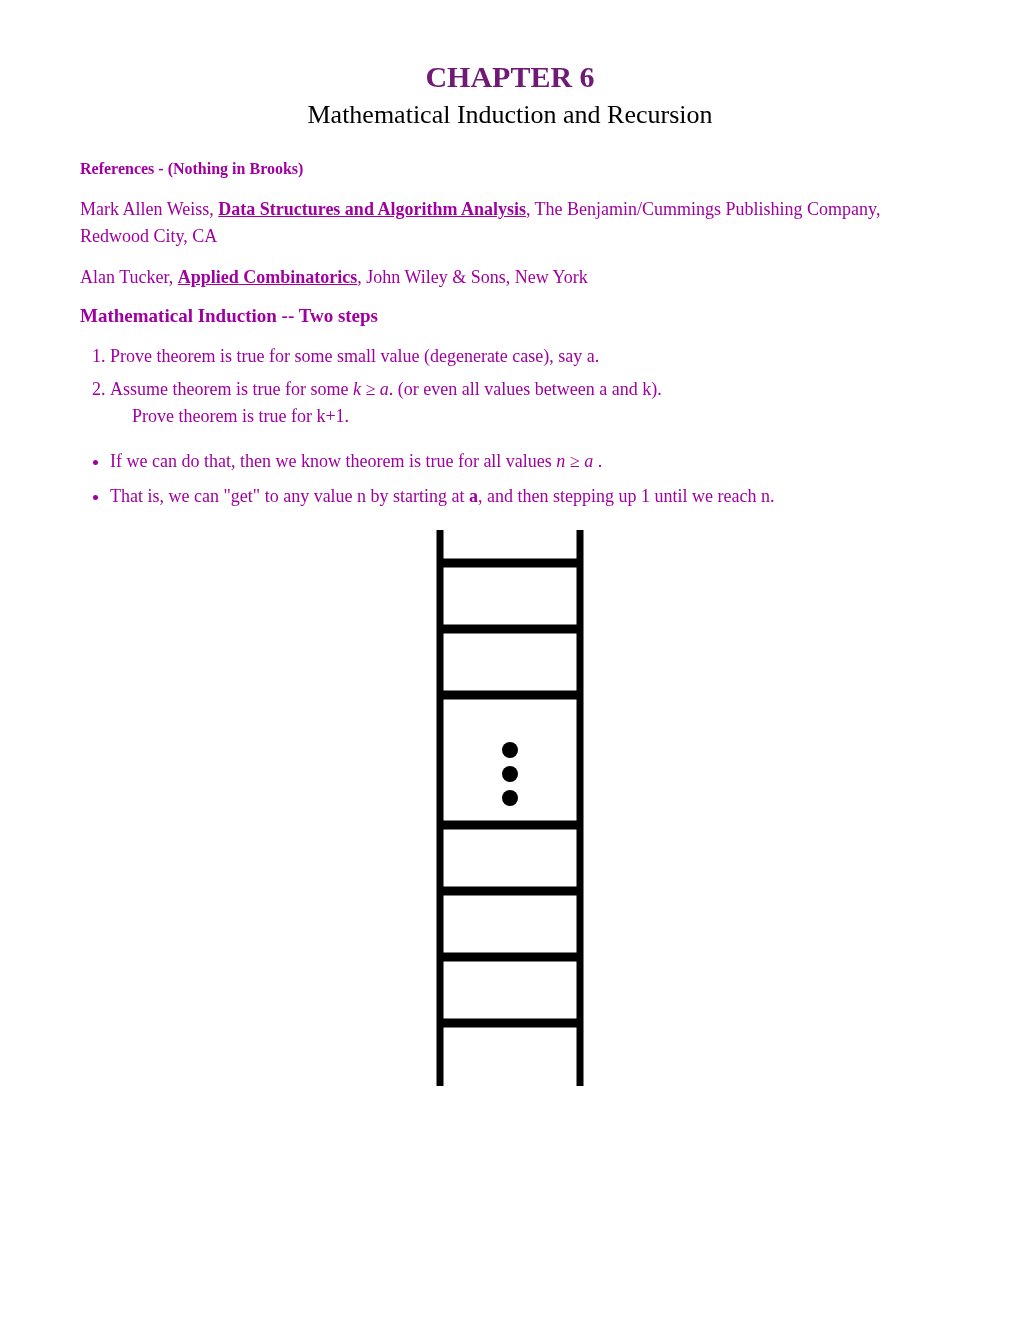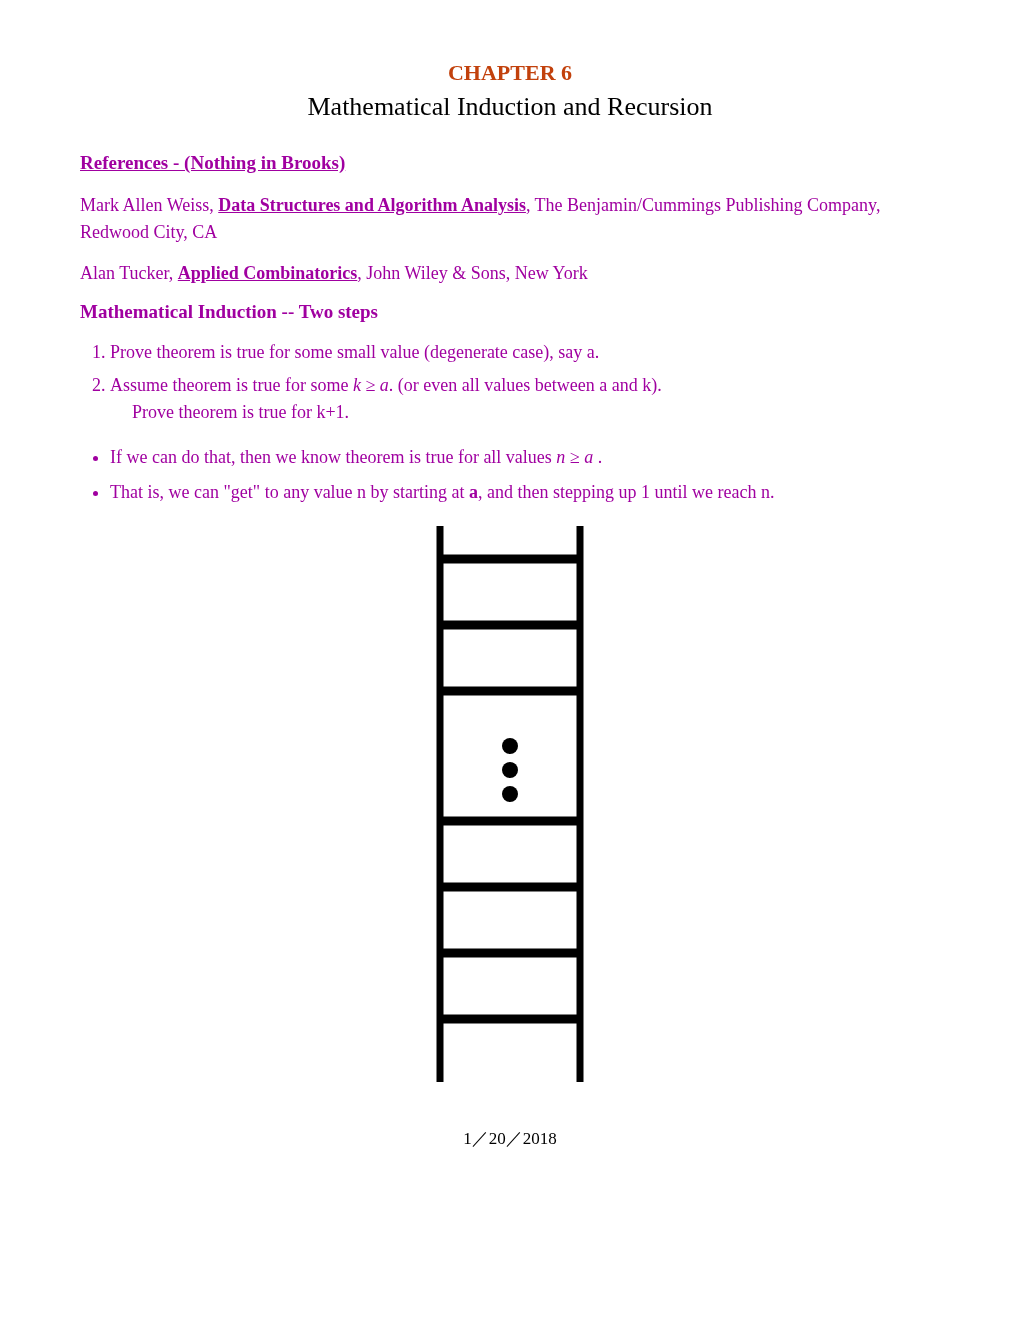--- a/index.html
+++ b/index.html
@@ -7,36 +7,35 @@
       background: #fff;
       font-family: 'Times New Roman', Times, serif;
       font-size: 18px;
       color: #000;
       width: 1020px;
       min-height: 1320px;
       padding: 60px 80px 60px 80px;
     }
     .chapter-title {
       text-align: center;
-      font-size: 22px;
+      font-size: 30px;
       font-weight: bold;
       margin-bottom: 6px;
-      color: #c2410c;
+      color: #701a75;
     }
     .chapter-subtitle {
       text-align: center;
       font-size: 26px;
       font-weight: normal;
       margin-bottom: 30px;
       color: #000;
     }
     .references-heading {
       color: #a000a0;
-      text-decoration: underline;
-      font-size: 19px;
+      font-size: 16px;
       font-weight: bold;
       margin-bottom: 18px;
     }
     .reference-block {
       color: #a000a0;
       margin-bottom: 14px;
       font-size: 18px;
       line-height: 1.5;
     }
     .reference-block .book-title {
@@ -180,14 +179,13 @@
 
         <line x1="30" y1="427" x2="170" y2="427" stroke="#000" stroke-width="9"></line>
 
         <line x1="30" y1="493" x2="170" y2="493" stroke="#000" stroke-width="9"></line>
       </svg>
     </div>
   </div>
 </div>
 
 <div class="footer">
-  <div>1／20／2018</div>
 </div>
 
 </body></html>

